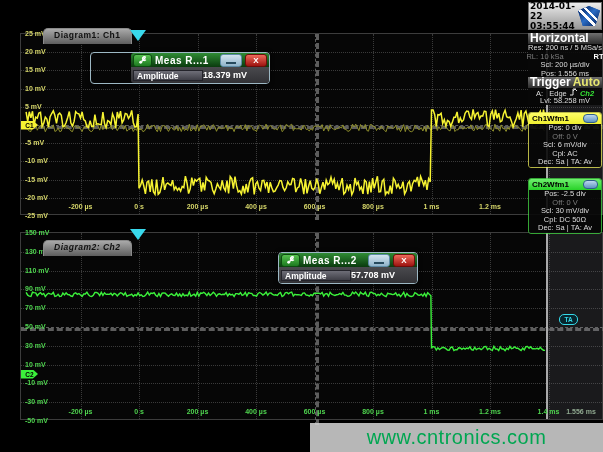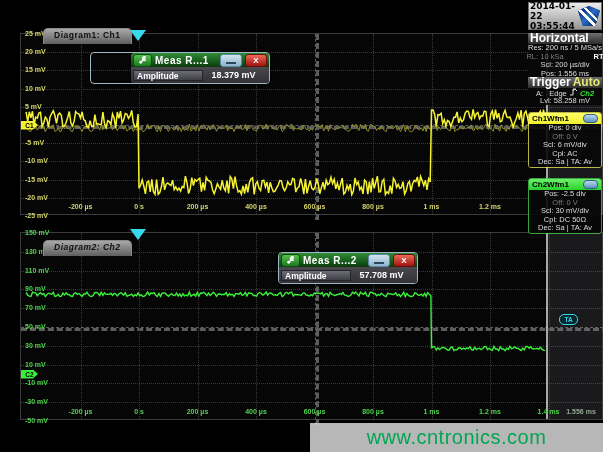--- a/index.html
+++ b/index.html
@@ -33,21 +33,21 @@
              border:1px solid #0c4a10;display:flex;align-items:center;justify-content:center;}
   .btn-min{width:20px;height:11px;border-radius:3px;background:linear-gradient(#d3e4ef,#8fb3ca);
            border:1px solid #5d8aa6;position:relative;}
   .btn-min::after{content:"";position:absolute;left:5px;right:5px;bottom:2px;height:2px;background:#274a5e;}
   .btn-close{width:20px;height:11px;border-radius:3px;background:linear-gradient(#ef6a5a,#9d1410);
              border:1px solid #6d0d0a;color:#fff;font-size:8px;font-weight:bold;text-align:center;line-height:11px;}
   .meas-bd{height:14px;background:linear-gradient(#4a4a4e,#323236);display:flex;align-items:center;
            padding:1px 2px;border-radius:0 0 3px 3px;}
   .meas-param{width:70px;height:11px;line-height:11px;padding-left:3px;color:#fff;font-size:8.5px;font-weight:bold;
               background:linear-gradient(#6e6e78,#3f3f47);border:1px solid #23232a;box-sizing:border-box;}
-  .meas-val{flex:1;text-align:center;color:#fff;font-size:9px;font-weight:bold;padding-right:3px;}
+  .meas-val{flex:1;text-align:left;color:#fff;font-size:9px;font-weight:bold;padding-right:3px;}
   
   .sb{position:absolute;left:528px;width:74px;box-sizing:border-box;font-size:7.5px;color:#dcdcdc;}
   .dtbox{top:2px;height:28px;background:linear-gradient(#ececec,#969696);border:1px solid #6f6f6f;
          display:flex;align-items:center;padding:0 1px;}
   .dt-lines{flex:1;color:#000;font-weight:bold;font-size:9px;line-height:10px;font-family:"DejaVu Sans",sans-serif;}
   .rs-logo{width:22px;height:20px;background:linear-gradient(315deg,#123a7e 20%,#2a6cc4 50%,#123a7e 80%),#1b55a8;
            clip-path:polygon(50% 0,100% 22%,78% 100%,22% 100%,0 22%);position:relative;}
   .rs-logo::after{content:"";position:absolute;inset:0;
            background:linear-gradient(45deg,transparent 38%,#fff 38%,#fff 46%,transparent 46%,transparent 56%,#fff 56%,#fff 64%,transparent 64%);}
   .sb-hd{height:11px;line-height:11px;background:linear-gradient(#6f6f6f,#2c2c2c);color:#fff;font-weight:bold;

